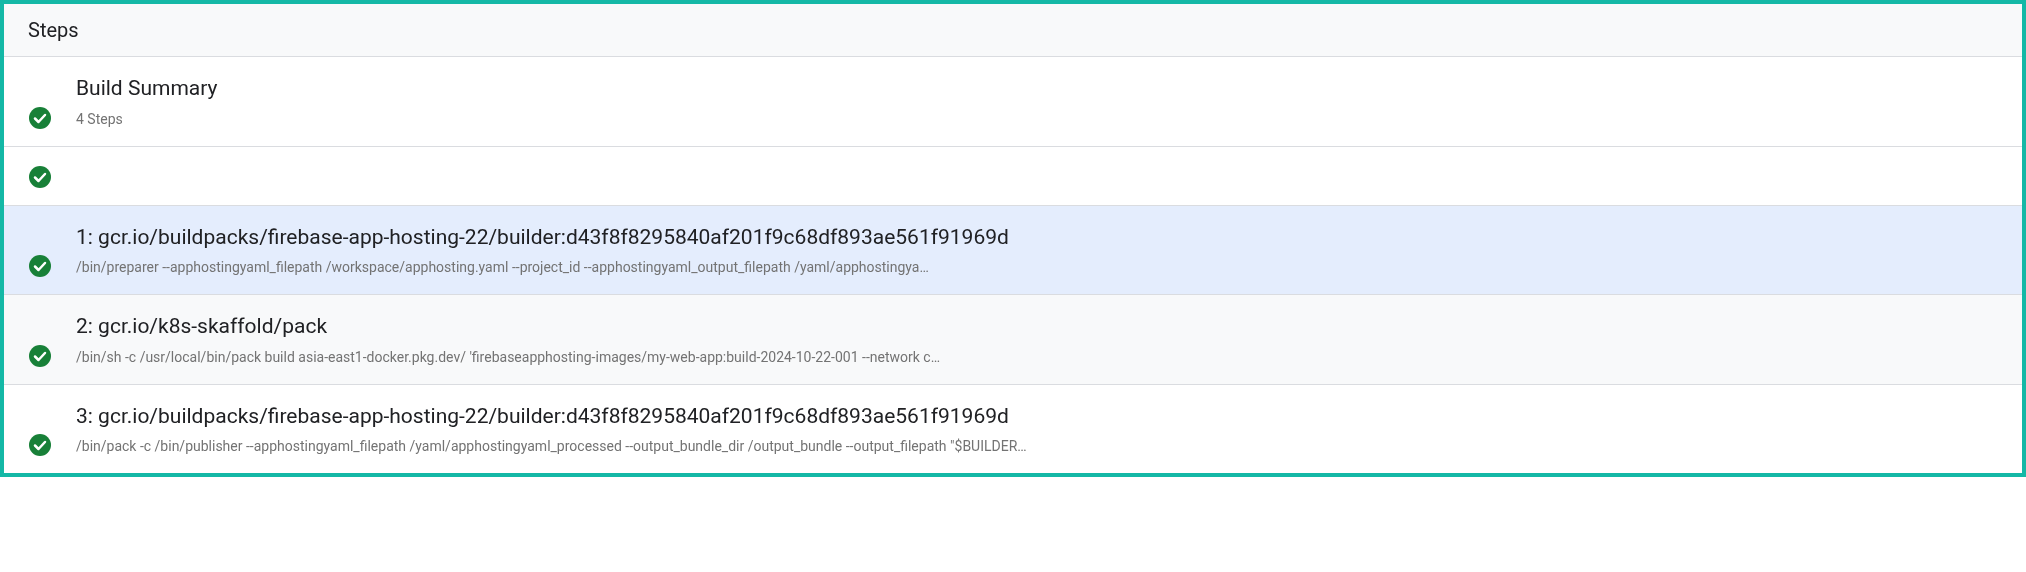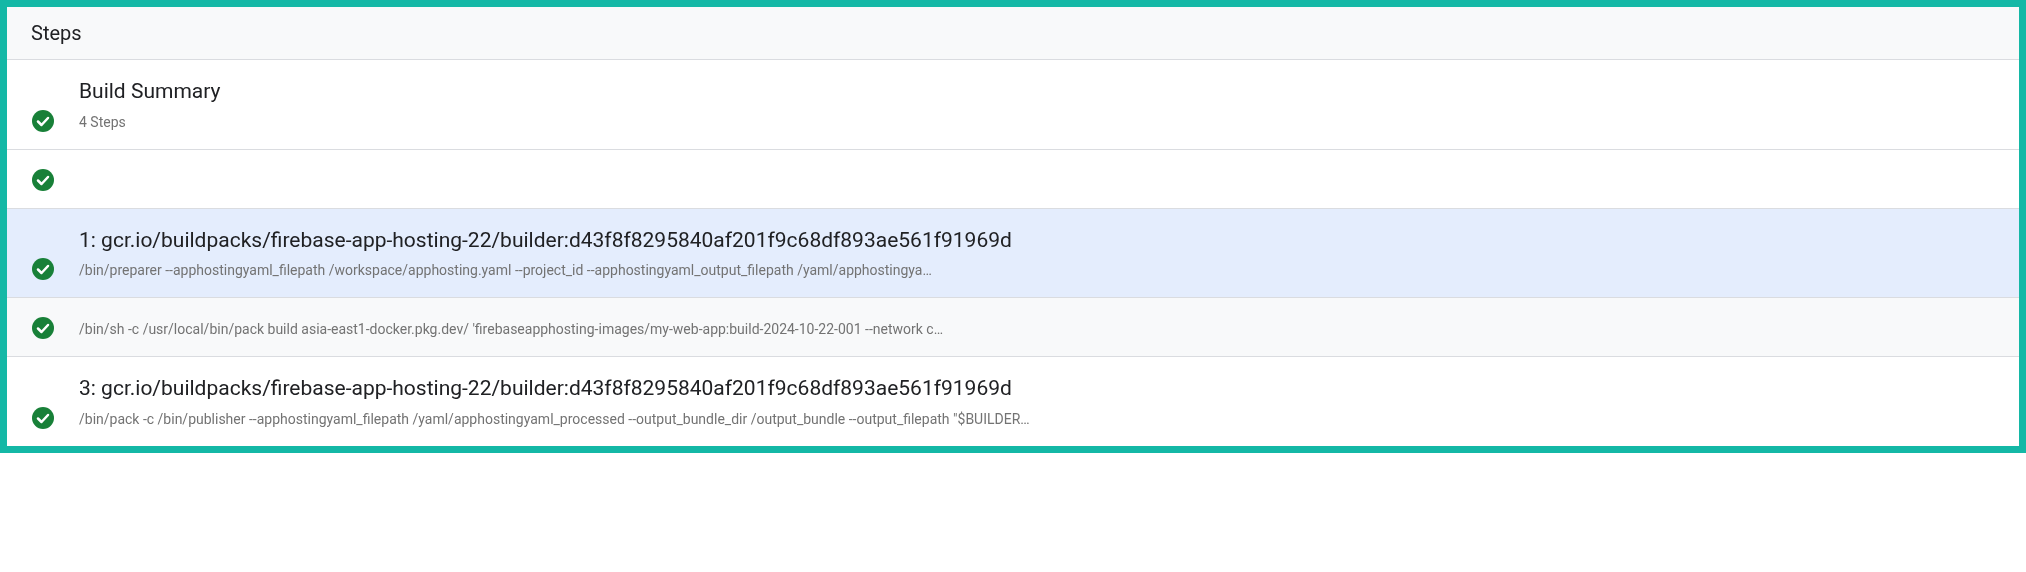--- a/index.html
+++ b/index.html
@@ -8,21 +8,21 @@
       padding: 0;
     }
     body {
       font-family: -apple-system, BlinkMacSystemFont, "Segoe UI", Roboto, "Helvetica Neue", Arial, sans-serif;
       font-size: 20px;
       color: #202124;
       background: #fff;
     }
     .container {
       width: 100%;
-      border: 7px solid #14b8a6;
+      border: 4px solid #14b8a6;
     }
     .header {
       padding: 14px 24px;
       background: #f8f9fa;
       border-bottom: 1px solid #dadce0;
       font-size: 20px;
       color: #202124;
     }
     .step-row {
       display: flex;
@@ -117,20 +117,21 @@
         </div>
       </div>
       <div class="step-row alt">
         <div class="icon-col">
           <span class="check-icon"><svg viewBox="0 0 24 24" width="24" height="24">
               <circle cx="12" cy="12" r="11" fill="#188038"></circle>
               <path d="M7 12.5 L10.5 16 L17 9" stroke="#fff" stroke-width="2.5" fill="none" stroke-linecap="round" stroke-linejoin="round"></path>
             </svg></span>
         </div>
         <div class="content-col">
+          <div class="step-title">2: gcr.io/k8s-skaffold/pack</div>
           <div class="step-subtitle">/bin/sh -c /usr/local/bin/pack build asia-east1-docker.pkg.dev/                                      'firebaseapphosting-images/my-web-app:build-2024-10-22-001 --network c…</div>
         </div>
       </div>
       <div class="step-row">
         <div class="icon-col">
           <span class="check-icon"><svg viewBox="0 0 24 24" width="24" height="24">
               <circle cx="12" cy="12" r="11" fill="#188038"></circle>
               <path d="M7 12.5 L10.5 16 L17 9" stroke="#fff" stroke-width="2.5" fill="none" stroke-linecap="round" stroke-linejoin="round"></path>
             </svg></span>
         </div>

